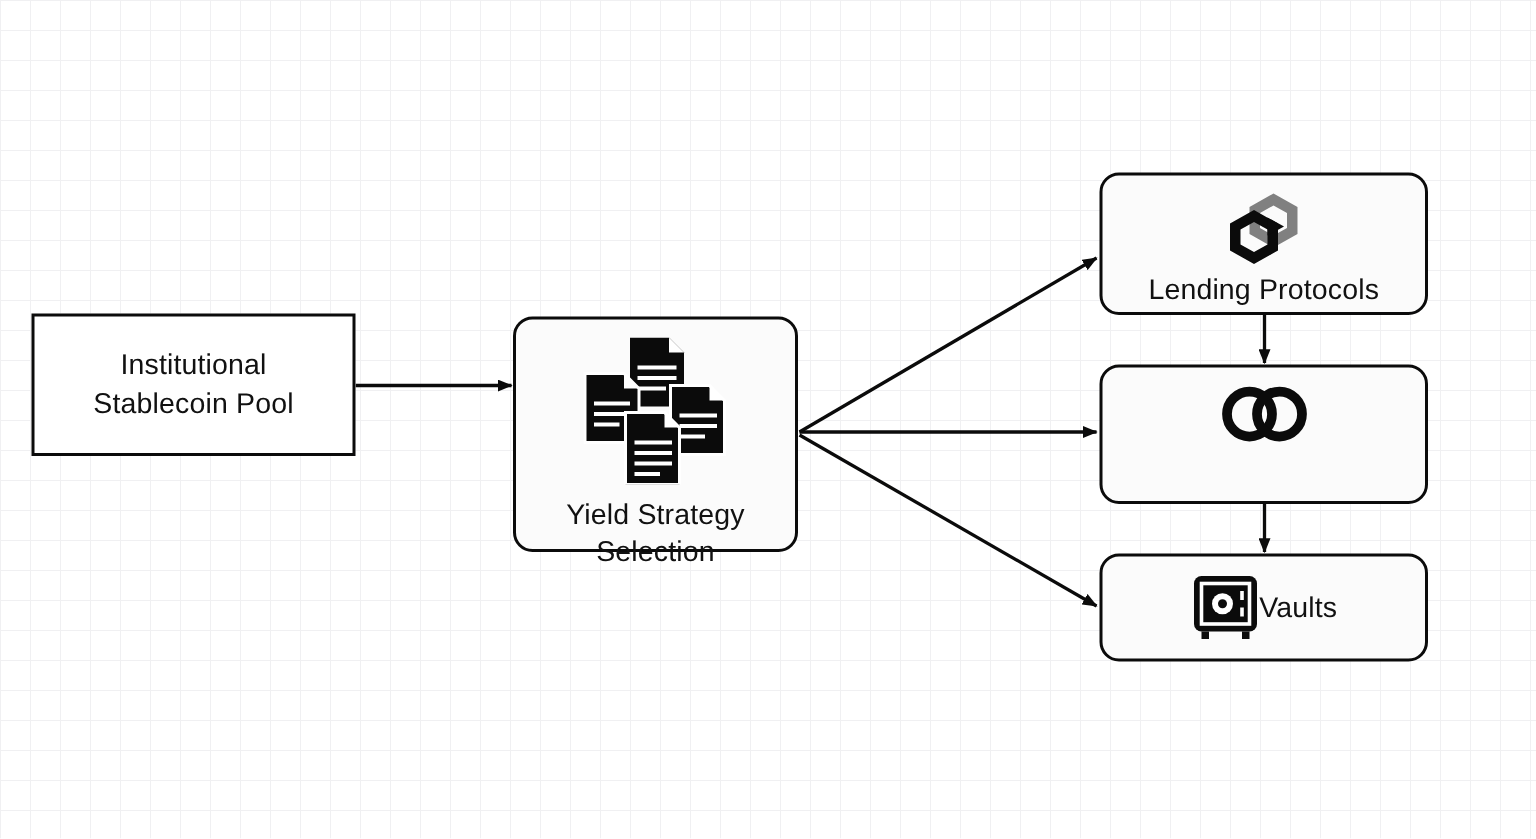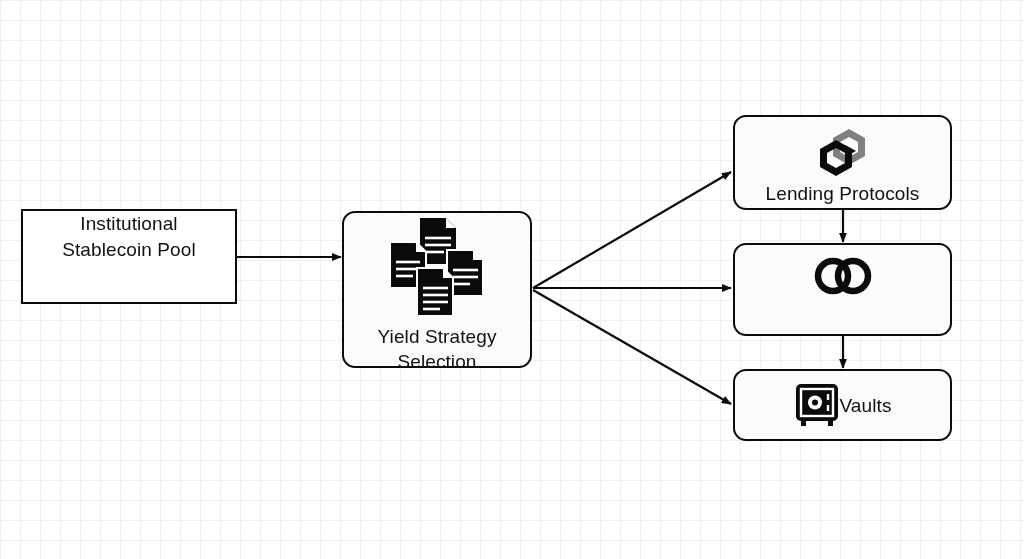--- a/index.html
+++ b/index.html
@@ -31,37 +31,38 @@
     pointer-events: none;
   }
   .node {
     position: absolute;
     box-sizing: border-box;
     background: #fbfbfb;
     border: 2px solid #0b0b0b;
     display: flex;
     flex-direction: column;
     align-items: center;
+    justify-content: center;
     text-align: center;
     color: #111111;
   }
   .node.sharp { border-radius: 0; background: #ffffff; }
   .node.rounded { border-radius: 13px; }
   .node .label {
     font-size: 19px;
     line-height: 25px;
     letter-spacing: 0.1px;
     white-space: pre-line;
   }
   #node-pool { left: 21px; top: 209px; width: 216px; height: 95px; }
   #node-pool .label { font-size: 19px; line-height: 26px; }
 
   #node-strategy {
     left: 342px; top: 211px; width: 190px; height: 157px;
-    justify-content: center;
+    justify-content: space-between;
     padding-top: 12px;
   }
   #node-strategy .label { margin-top: 8px; }
 
   #node-lending {
     left: 733px; top: 115px; width: 219px; height: 95px;
     justify-content: flex-start;
     padding-top: 10px;
   }
   #node-lending .label { margin-top: 2px; }

